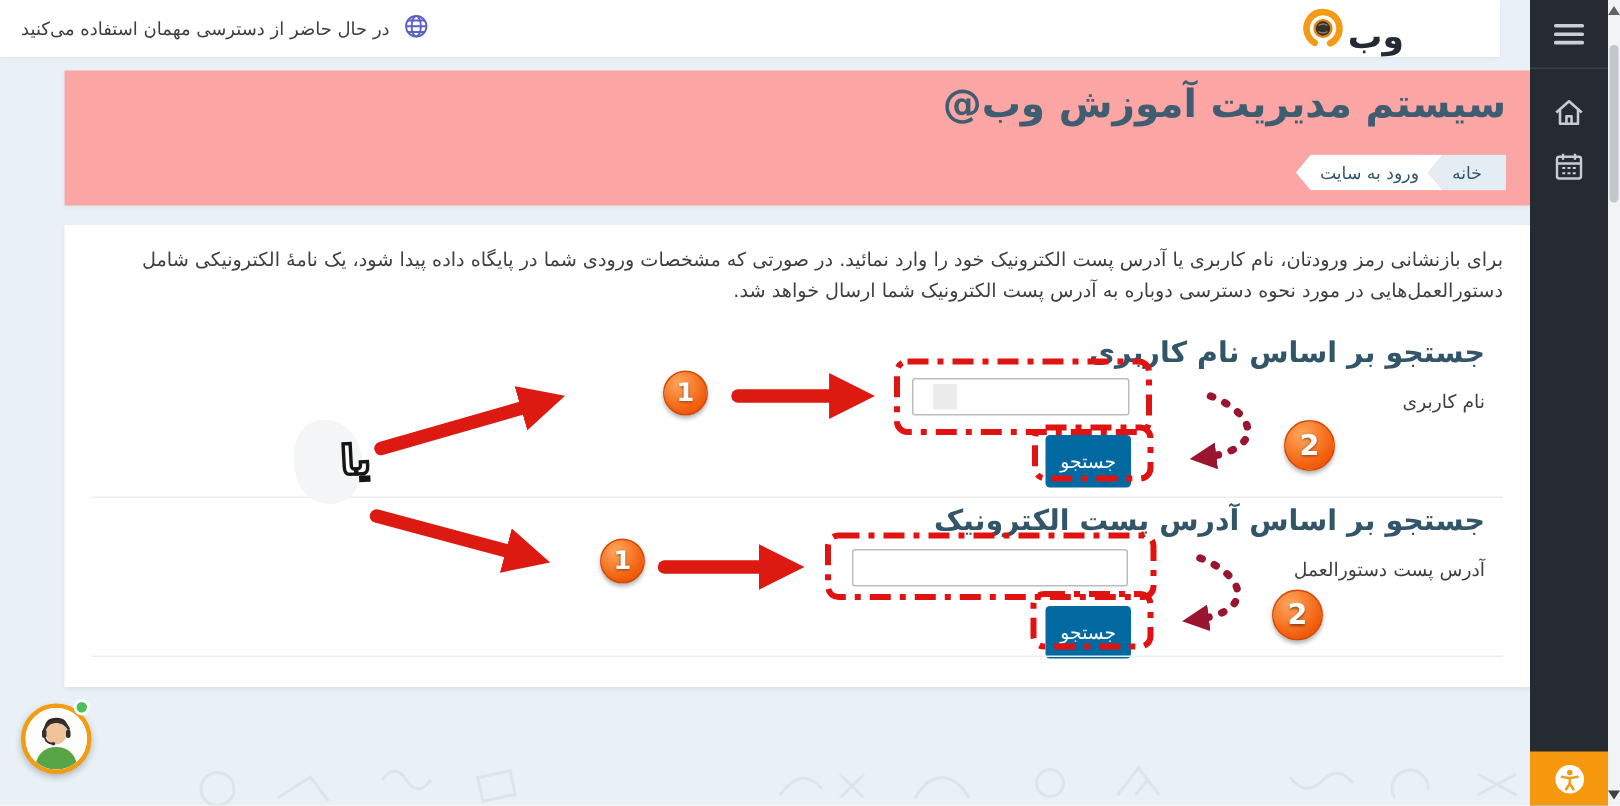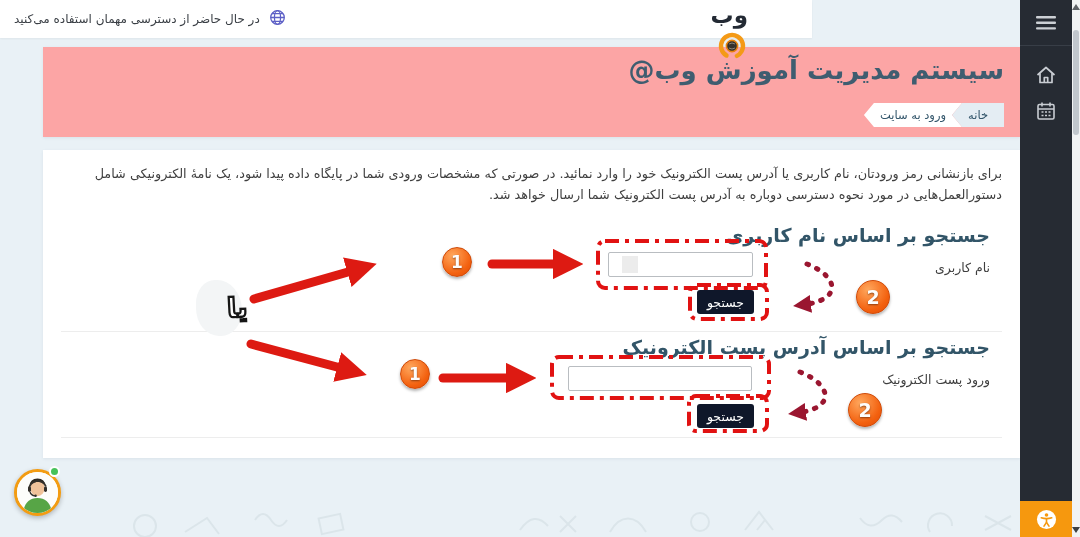--- a/index.html
+++ b/index.html
@@ -6,31 +6,31 @@
   html, body { width: 1080px; height: 537px; overflow: hidden; }
   body {
     position: relative;
     background: #e9f1f6;
     font-family: "DejaVu Sans", sans-serif;
     direction: rtl;
   }
 
   
   .topbar {
-    position: absolute; top: 0; left: 0; width: 812px; height: 38px;
+    position: absolute; top: 0; left: 0; width: 1000px; height: 38px;
     background: #ffffff; box-shadow: 0 1px 2px rgba(0,0,0,.05); z-index: 5;
   }
   .guest-wrap {
     position: absolute; left: 14px; top: 0; height: 38px;
     display: flex; align-items: center; gap: 9px; direction: rtl;
   }
   .guest-text { font-size: 12px; color: #3a3f45; }
   .logo-wrap {
     position: absolute; right: 64px; top: 2px; height: 36px;
-    display: flex; align-items: flex-start; gap: 1px; direction: rtl; flex-direction: column;
+    display: flex; align-items: flex-end; gap: 1px; direction: rtl;
   }
   .logo-text { font-size: 23px; font-weight: bold; color: #232a34; letter-spacing: -1px; }
 
   
   .header-card {
     position: absolute; left: 43px; right: 60px; top: 47px; height: 90px;
     background: #fca5a5; box-shadow: 0 1px 3px rgba(40,70,90,.08);
   }
   .page-title {
     position: absolute; top: 8px; right: 16px;
@@ -63,22 +63,22 @@
   .l-user  { top: 110px; }
   .l-email { top: 222px; }
   .txt-input {
     position: absolute; height: 25px; border: 1px solid #b9bdc1; background: #fff;
     border-radius: 2px; padding: 0 6px; font-size: 12px; direction: ltr;
   }
   .i-user  { left: 565px; top: 102px; width: 145px; }
   .i-email { left: 525px; top: 216px; width: 184px; }
   .autofill-mark { position: absolute; left: 579px; top: 106px; width: 16px; height: 17px; background: #ececec; }
   .search-btn {
-    position: absolute; width: 57px; height: 24px; border: none; border-radius: 3px;
-    background: #0f172a; color: #fff; font-size: 12.5px; cursor: pointer;
+    position: absolute; width: 57px; height: 35px; border: none; border-radius: 3px;
+    background: #0369a1; color: #fff; font-size: 12.5px; cursor: pointer;
     font-family: "DejaVu Sans", sans-serif;
   }
   .b-user  { left: 654px; top: 140px; }
   .b-email { left: 654px; top: 254px; }
   .divider { position: absolute; left: 18px; right: 18px; border-top: 1px solid #ededed; }
   .d1 { top: 181px; } .d2 { top: 287px; }
 
   
   .anno-layer { position: absolute; top: 0; left: 0; width: 1080px; height: 537px; pointer-events: none; z-index: 8; }
   .badge {
@@ -192,21 +192,21 @@
 
   <div class="sec-heading h-user">جستجو بر اساس نام کاربری</div>
   <div class="fld-label l-user">نام کاربری</div>
   <input class="txt-input i-user" type="text" value="" style="">
   <div class="autofill-mark"></div>
   <button class="search-btn b-user">جستجو</button>
 
   <div class="divider d1"></div>
 
   <div class="sec-heading h-email">جستجو بر اساس آدرس پست الکترونیک</div>
-  <div class="fld-label l-email">ورود پست الکترونیک</div>
+  <div class="fld-label l-email">آدرس پست دستورالعمل</div>
   <input class="txt-input i-email" type="text" value="" style="">
   <button class="search-btn b-email">جستجو</button>
 
   <div class="divider d2"></div>
 </div>
 
 <div class="blob"></div>
 <svg class="anno-layer" viewBox="0 0 1080 537">
   <defs>
     <marker id="ah" viewBox="0 0 10 10" refX="5" refY="5" markerWidth="3.4" markerHeight="3.4" orient="auto-start-reverse">

